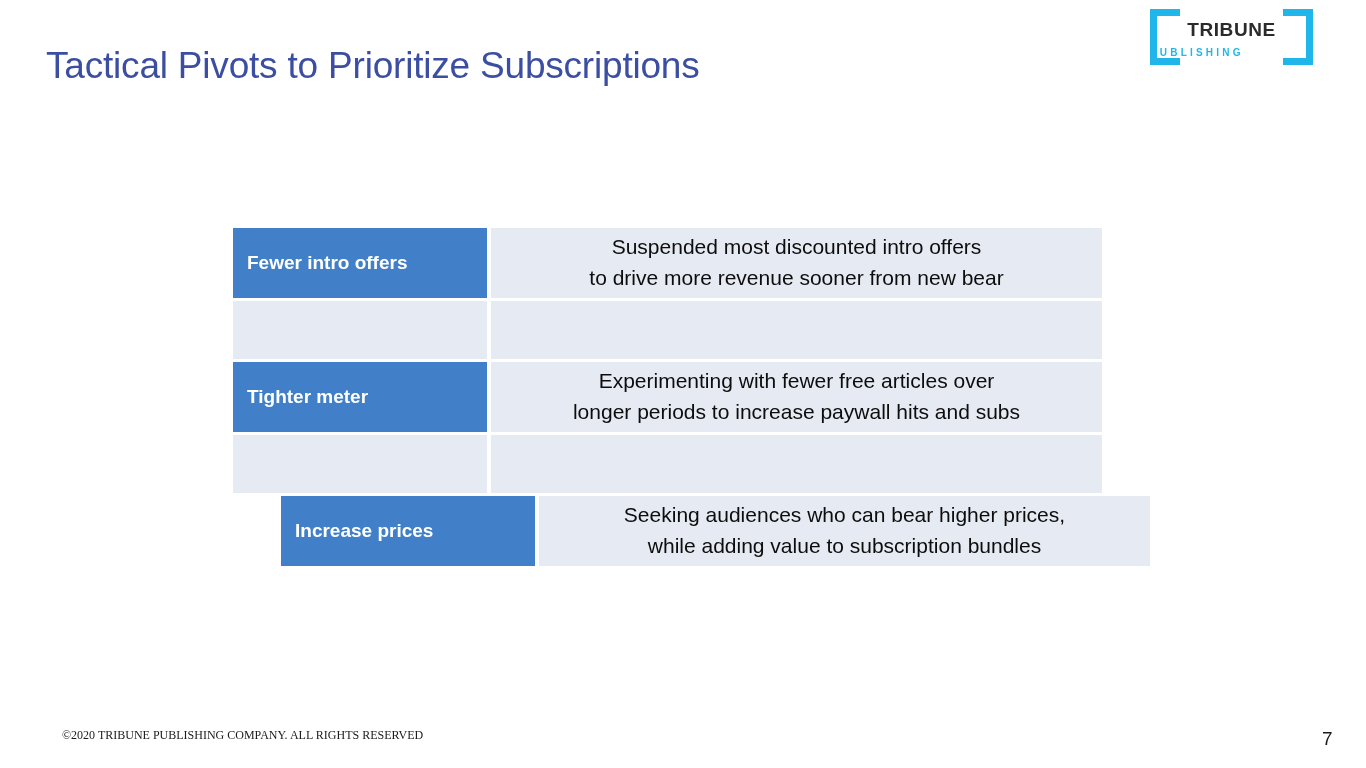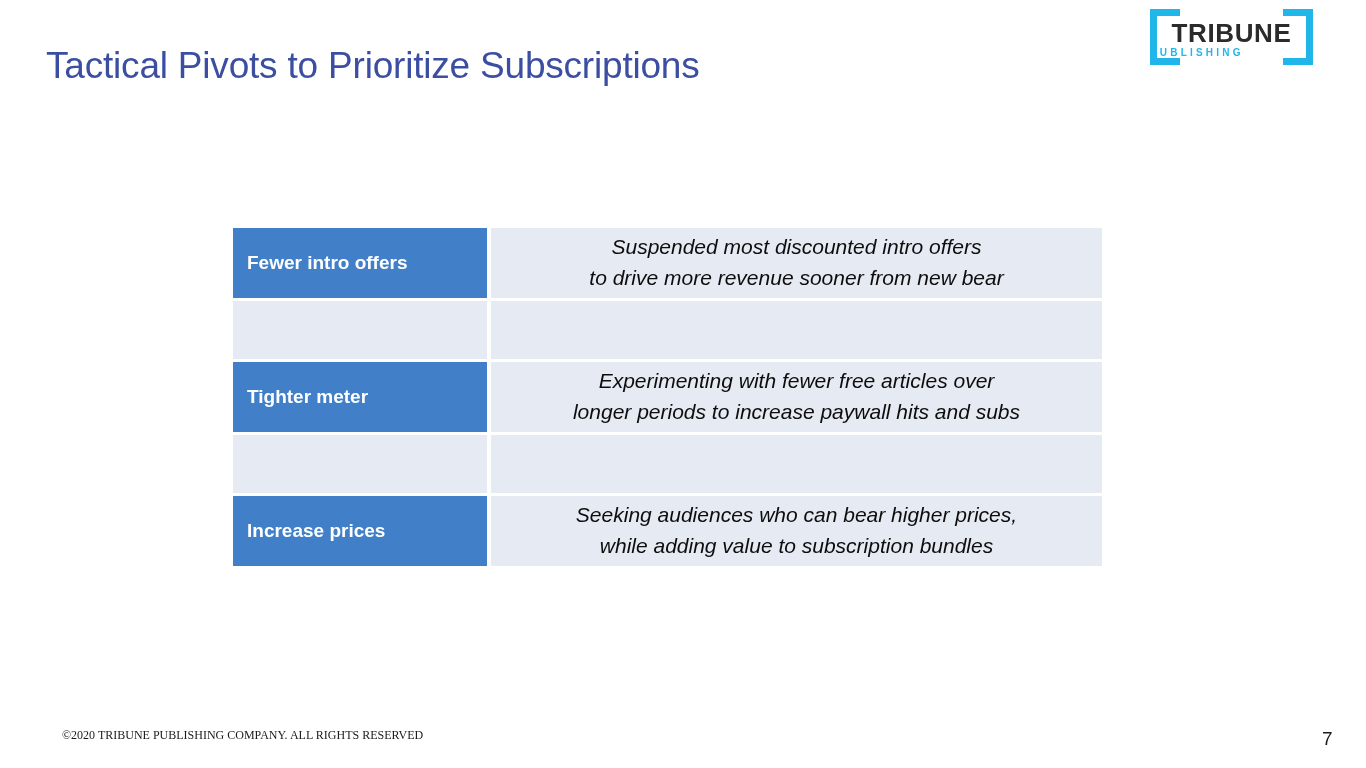--- a/index.html
+++ b/index.html
@@ -67,21 +67,21 @@
   .logo-bracket.right .stem  { right: 0; top: 0; width: 7px;  height: 56px; }
   .logo-bracket.right .arm-t { right: 0; top: 0; width: 30px; height: 7px; }
   .logo-bracket.right .arm-b { right: 0; bottom: 0; width: 30px; height: 7px; }
 
   .logo-wordmark {
     position: absolute;
     left: 0;
     right: 0;
     top: 11px;
     text-align: center;
-    font-size: 26px;
+    font-size: 19px;
     font-weight: 700;
     letter-spacing: 0.6px;
     color: #2b2b2b;
     line-height: 1;
   }
   .logo-subword {
     position: absolute;
     left: 0;
     right: 0;
     top: 39px;
@@ -98,21 +98,21 @@
     position: absolute;
     left: 233px;
     top: 228px;
     width: 869px;
   }
   .t-row {
     display: flex;
     width: 100%;
     margin-bottom: 3px;
   }
-  .t-row:last-child { margin-bottom: 0; }
+  .t-row:last-child { margin-bottom: 0; margin-left: 48px; }
 
   .cell-label {
     flex: 0 0 254px;
     width: 254px;
     box-sizing: border-box;
     display: flex;
     align-items: center;
     padding-left: 14px;
     font-size: 19px;
     font-weight: 700;
@@ -123,21 +123,20 @@
     box-sizing: border-box;
     display: flex;
     flex-direction: column;
     align-items: center;
     justify-content: center;
     text-align: center;
     font-size: 21px;
     color: #0d0d0d;
     line-height: 1.46;
     padding: 0 10px;
-    font-style: italic;
   }
 
   
   .t-row.content .cell-label { background: #4180c8; height: 70px; }
   .t-row.content .cell-body  { background: #e6eaf3; height: 70px; }
 
   
   .t-row.spacer .cell-label { background: #e6eaf3; height: 58px; }
   .t-row.spacer .cell-body  { background: #e6eaf3; height: 58px; }
 

